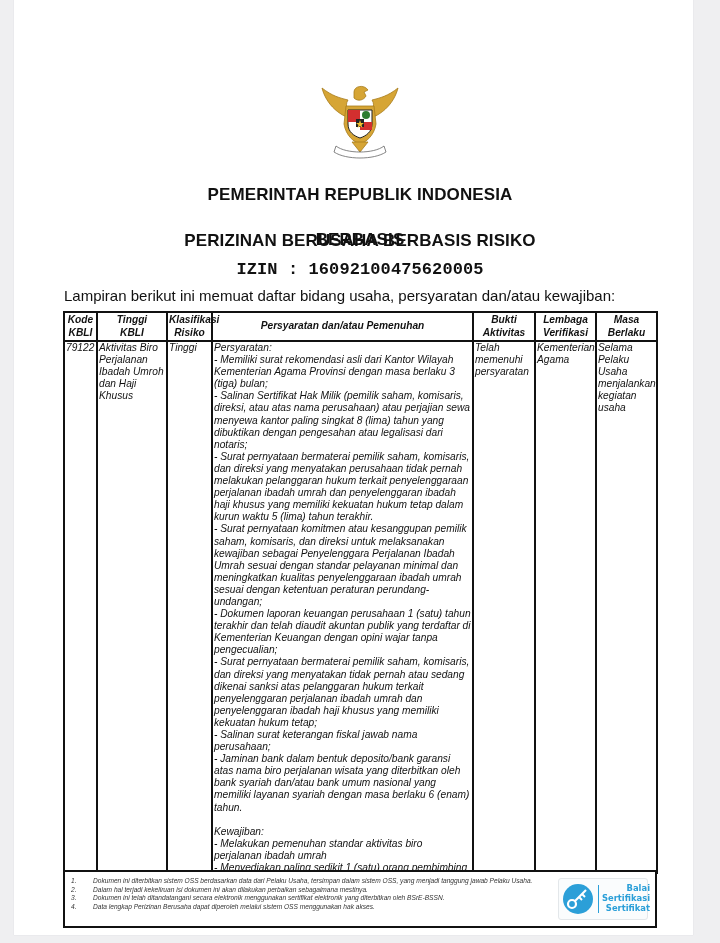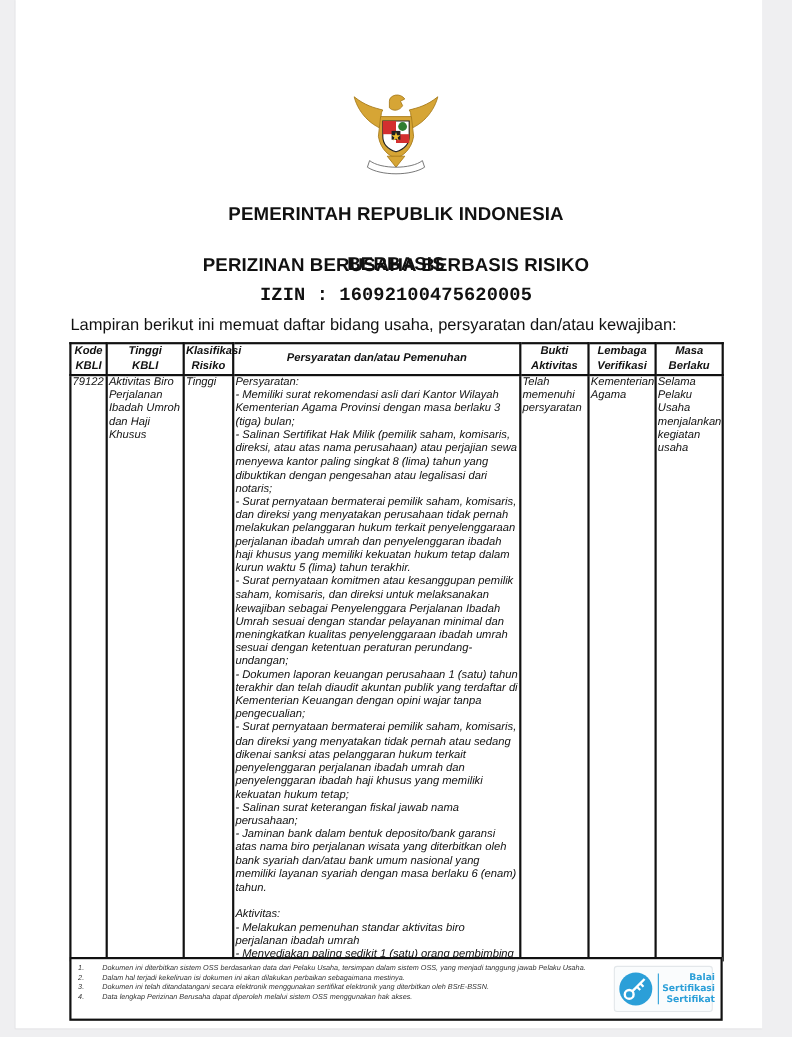--- a/index.html
+++ b/index.html
@@ -111,21 +111,21 @@
         <span class="req-line">Persyaratan:</span>
         <span class="req-line">- Memiliki surat rekomendasi asli dari Kantor Wilayah Kementerian Agama Provinsi dengan masa berlaku 3 (tiga) bulan;</span>
         <span class="req-line">- Salinan Sertifikat Hak Milik (pemilik saham, komisaris, direksi, atau atas nama perusahaan) atau perjajian sewa menyewa kantor paling singkat 8 (lima) tahun yang dibuktikan dengan pengesahan atau legalisasi dari notaris;</span>
         <span class="req-line">- Surat pernyataan bermaterai pemilik saham, komisaris, dan direksi yang menyatakan perusahaan tidak pernah melakukan pelanggaran hukum terkait penyelenggaraan perjalanan ibadah umrah dan penyelenggaran ibadah haji khusus yang memiliki kekuatan hukum tetap dalam kurun waktu 5 (lima) tahun terakhir.</span>
         <span class="req-line">- Surat pernyataan komitmen atau kesanggupan pemilik saham, komisaris, dan direksi untuk melaksanakan kewajiban sebagai Penyelenggara Perjalanan Ibadah Umrah sesuai dengan standar pelayanan minimal dan meningkatkan kualitas penyelenggaraan ibadah umrah sesuai dengan ketentuan peraturan perundang-undangan;</span>
         <span class="req-line">- Dokumen laporan keuangan perusahaan 1 (satu) tahun terakhir dan telah diaudit akuntan publik yang terdaftar di Kementerian Keuangan dengan opini wajar tanpa pengecualian;</span>
         <span class="req-line">- Surat pernyataan bermaterai pemilik saham, komisaris, dan direksi yang menyatakan tidak pernah atau sedang dikenai sanksi atas pelanggaran hukum terkait penyelenggaran perjalanan ibadah umrah dan penyelenggaran ibadah haji khusus yang memiliki kekuatan hukum tetap;</span>
         <span class="req-line">- Salinan surat keterangan fiskal jawab nama perusahaan;</span>
         <span class="req-line">- Jaminan bank dalam bentuk deposito/bank garansi atas nama biro perjalanan wisata yang diterbitkan oleh bank syariah dan/atau bank umum nasional yang memiliki layanan syariah dengan masa berlaku 6 (enam) tahun.</span>
         <span class="req-gap"></span>
-        <span class="req-line">Aktivitas:</span>
+        <span class="req-line">Kewajiban:</span>
         <span class="req-line">- Melakukan pemenuhan standar aktivitas biro perjalanan ibadah umrah</span>
         <span class="req-line">- Menyediakan paling sedikit 1 (satu) orang pembimbing</span>
       </td>
       <td>Telah memenuhi persyaratan</td>
       <td>Kementerian Agama</td>
       <td>Selama Pelaku Usaha menjalankan kegiatan usaha</td>
     </tr>
   </tbody>
 </table>
 

